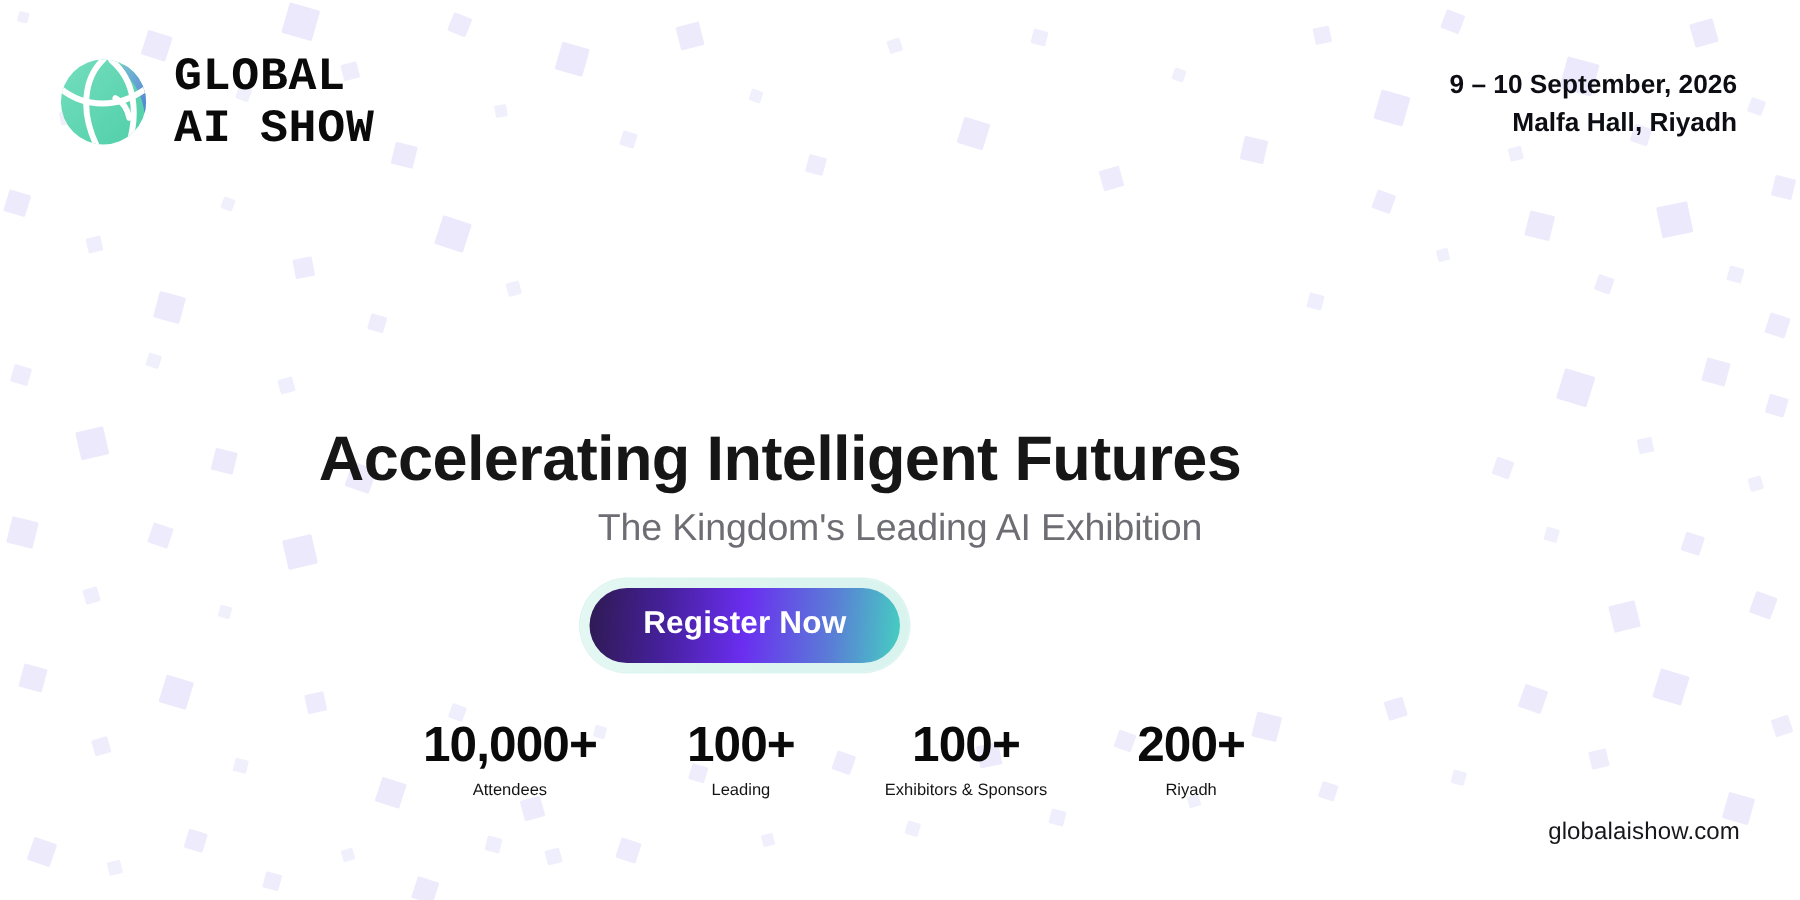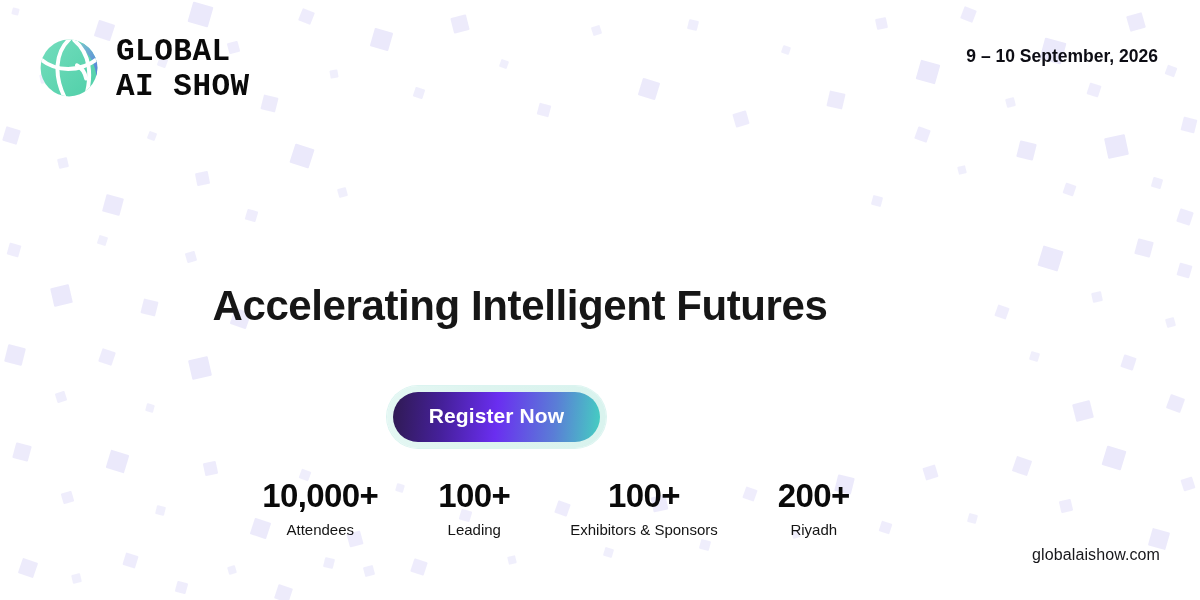--- a/index.html
+++ b/index.html
@@ -191,21 +191,21 @@
   .stat-value {
     font-size: 33px;
     font-weight: 700;
     color: #0a0a0a;
     line-height: 1.12;
     letter-spacing: -0.6px;
     white-space: nowrap;
   }
   .stat-label {
     margin-top: 6px;
-    font-size: 15px;
+    font-size: 11px;
     font-weight: 400;
     color: #141414;
     line-height: 1.2;
     white-space: nowrap;
   }
 
   
   .website {
     position: absolute;
     right: 40px;
@@ -355,25 +355,27 @@
         </g>
       </svg>
       <div class="wordmark">
         <span class="wordmark-line">GLOBAL</span>
         <span class="wordmark-line">AI SHOW</span>
       </div>
     </div>
 
     <div class="event-meta">
       <div>9 – 10 September, 2026</div>
+      <div>Malfa Hall, Riyadh</div>
     </div>
   </div>
 
   <div class="hero">
     <div class="subhead">Accelerating Intelligent Futures</div>
+    <div class="tagline">The Kingdom's Leading AI Exhibition</div>
 
     <div class="cta-wrap">
       <div class="cta-halo">
         <button class="cta-button">Register Now</button>
       </div>
     </div>
   </div>
 
   <div class="stats" id="stats-row">
       <div class="stat">

